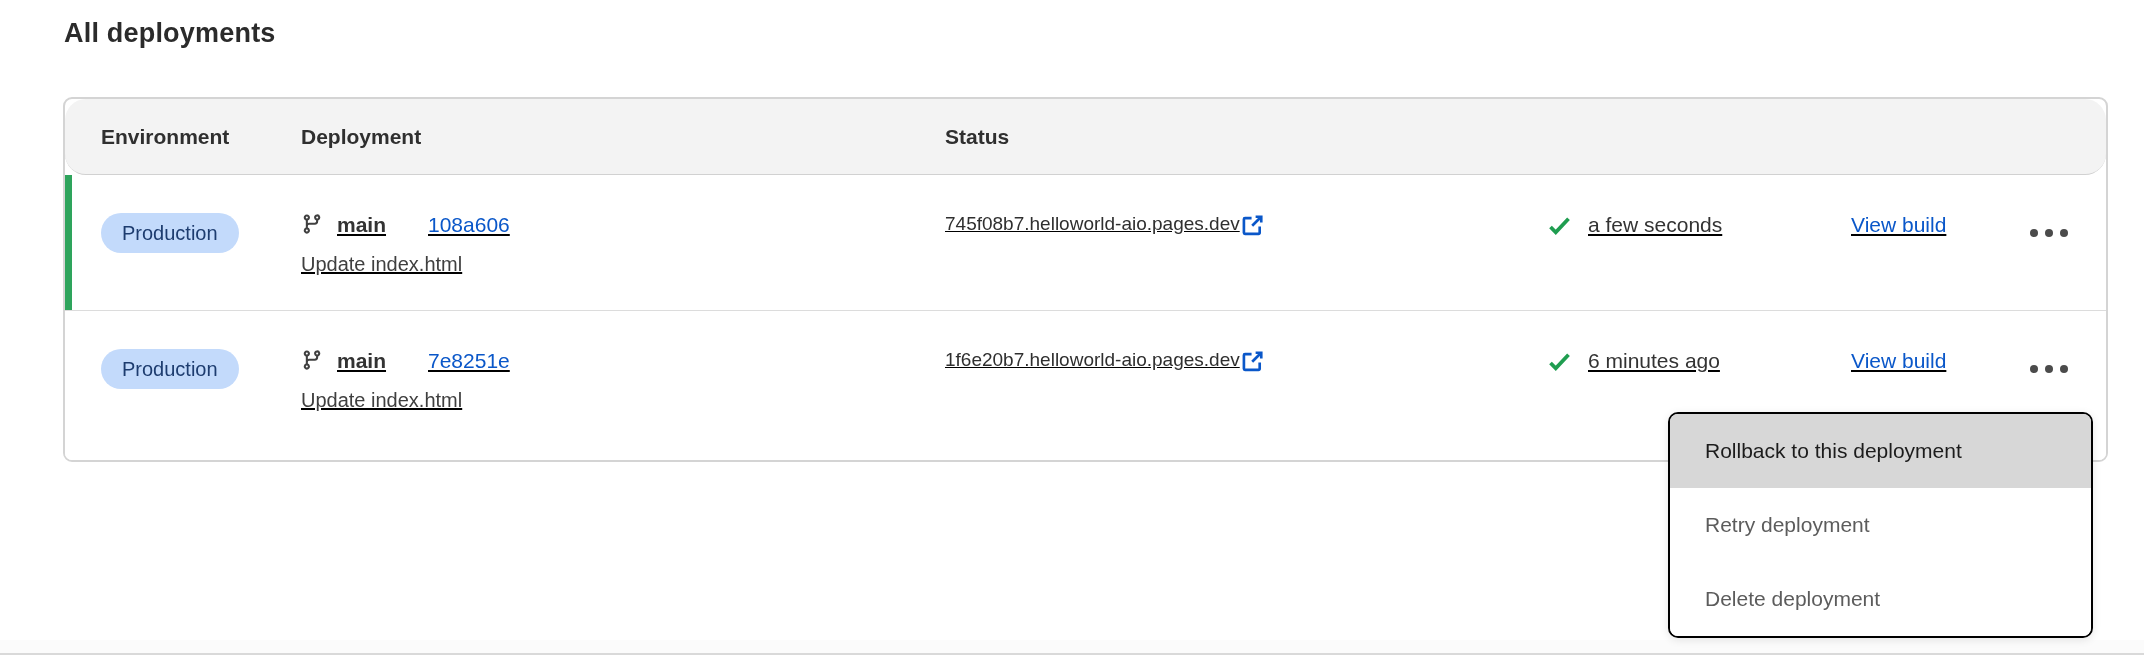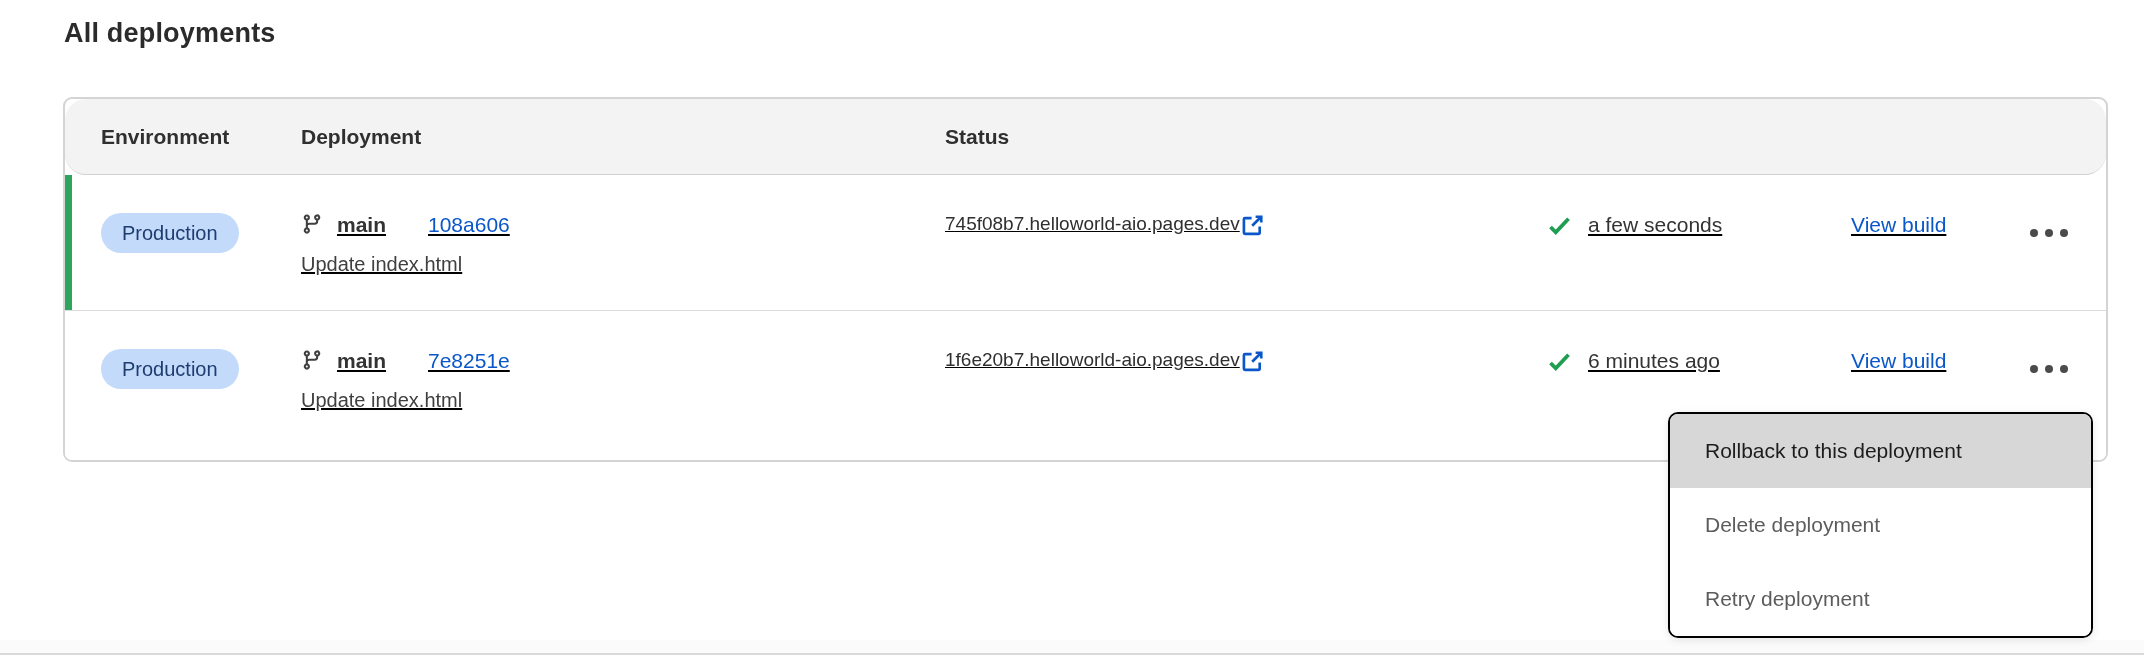--- a/index.html
+++ b/index.html
@@ -192,20 +192,20 @@
           <span class="dot"></span>
           <span class="dot"></span>
         </button>
       </div>
     </div>
 
   </div>
 
   <div class="menu">
     <div class="menu-item highlighted">Rollback to this deployment</div>
+    <div class="menu-item">Retry deployment</div>
     <div class="menu-item">Delete deployment</div>
-    <div class="menu-item">Retry deployment</div>
   </div>
 
   <div class="bottom-band"></div>
   <div class="bottom-divider"></div>
 
 </div>
 
 </body></html>

